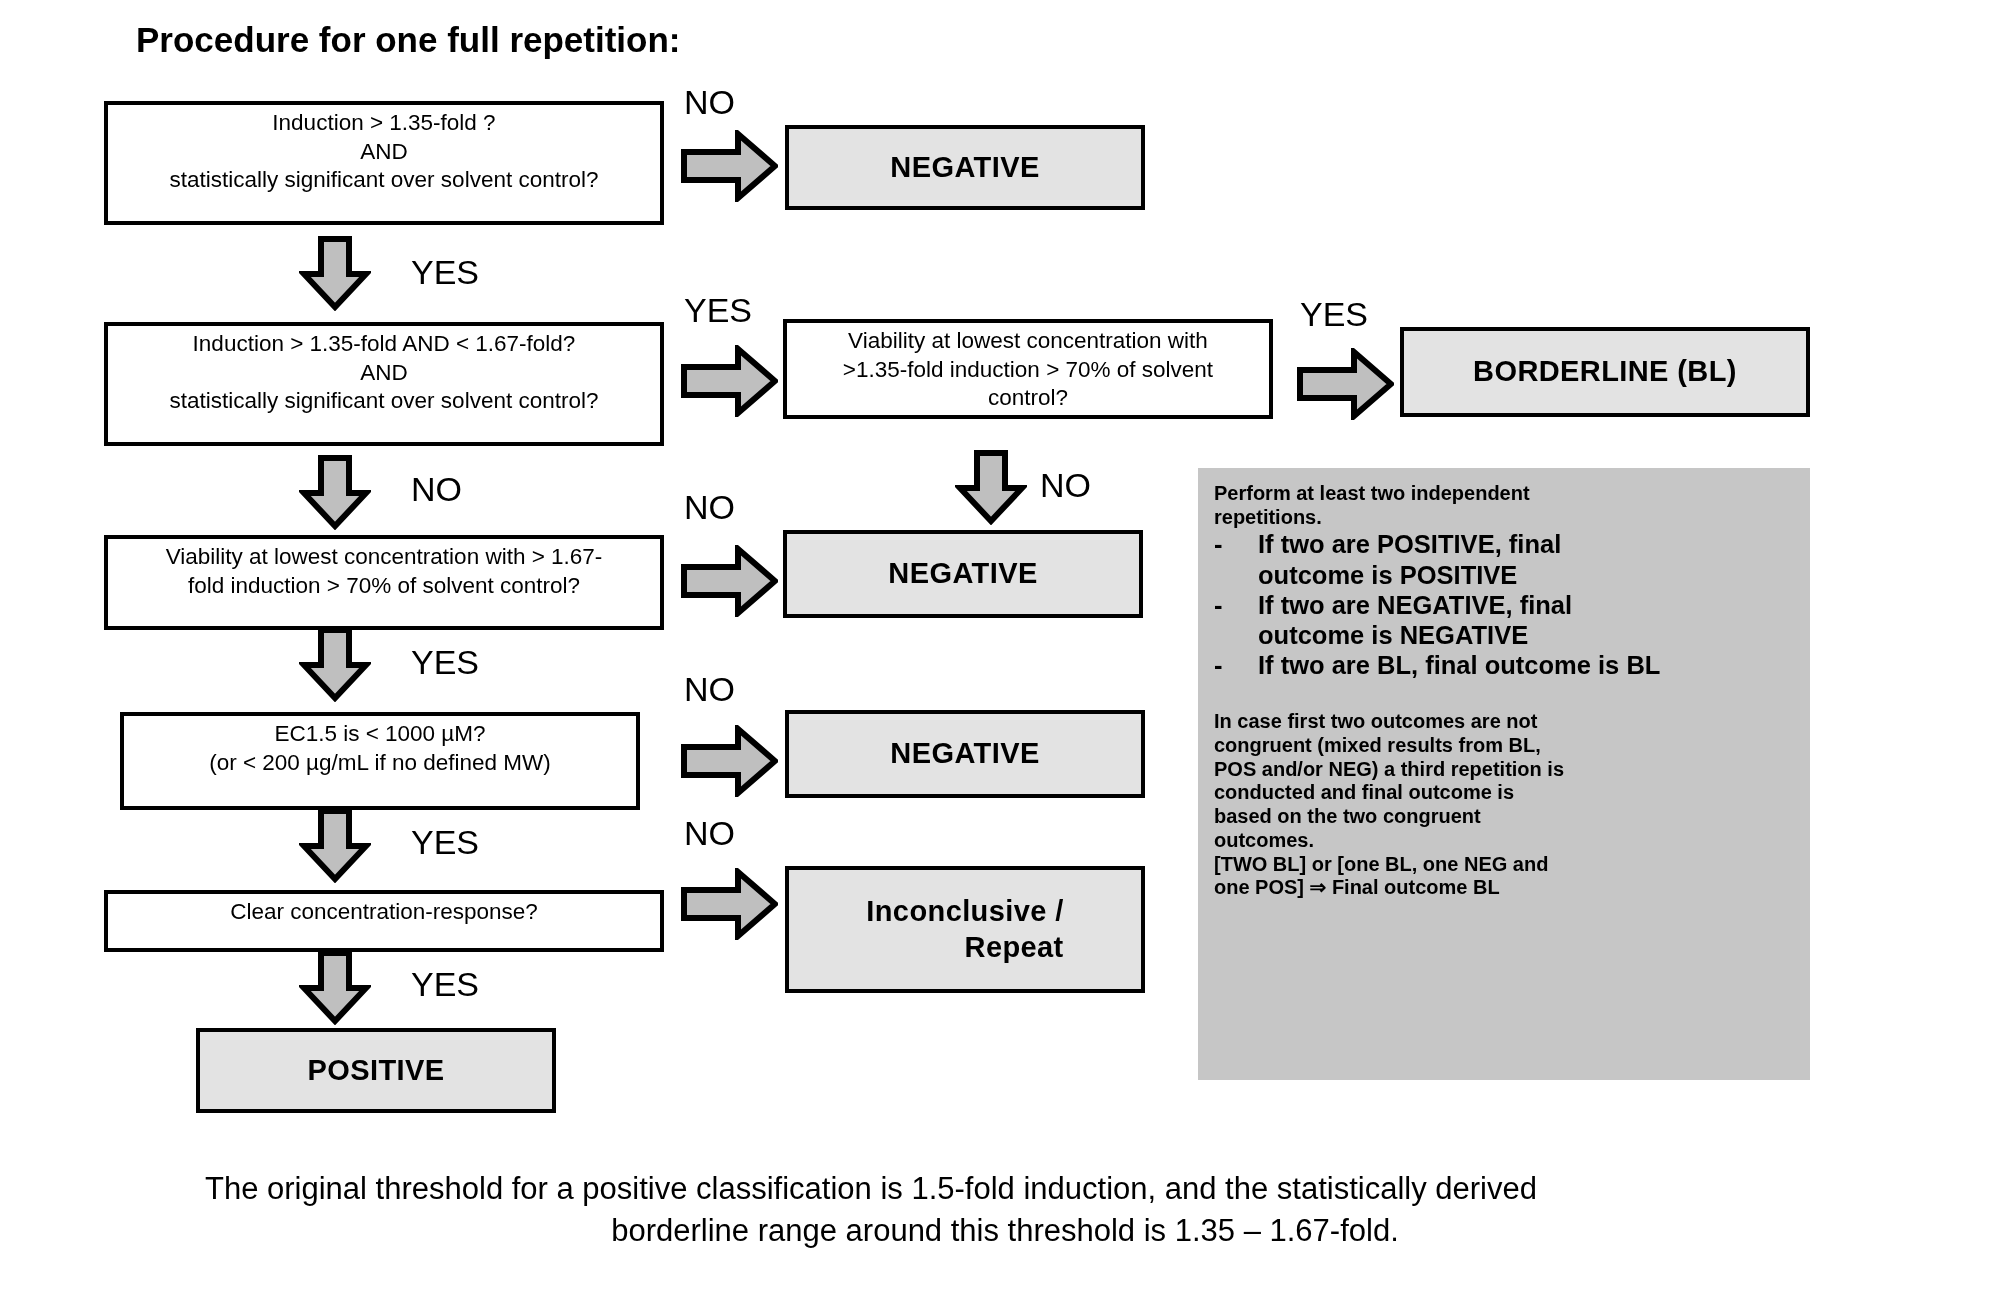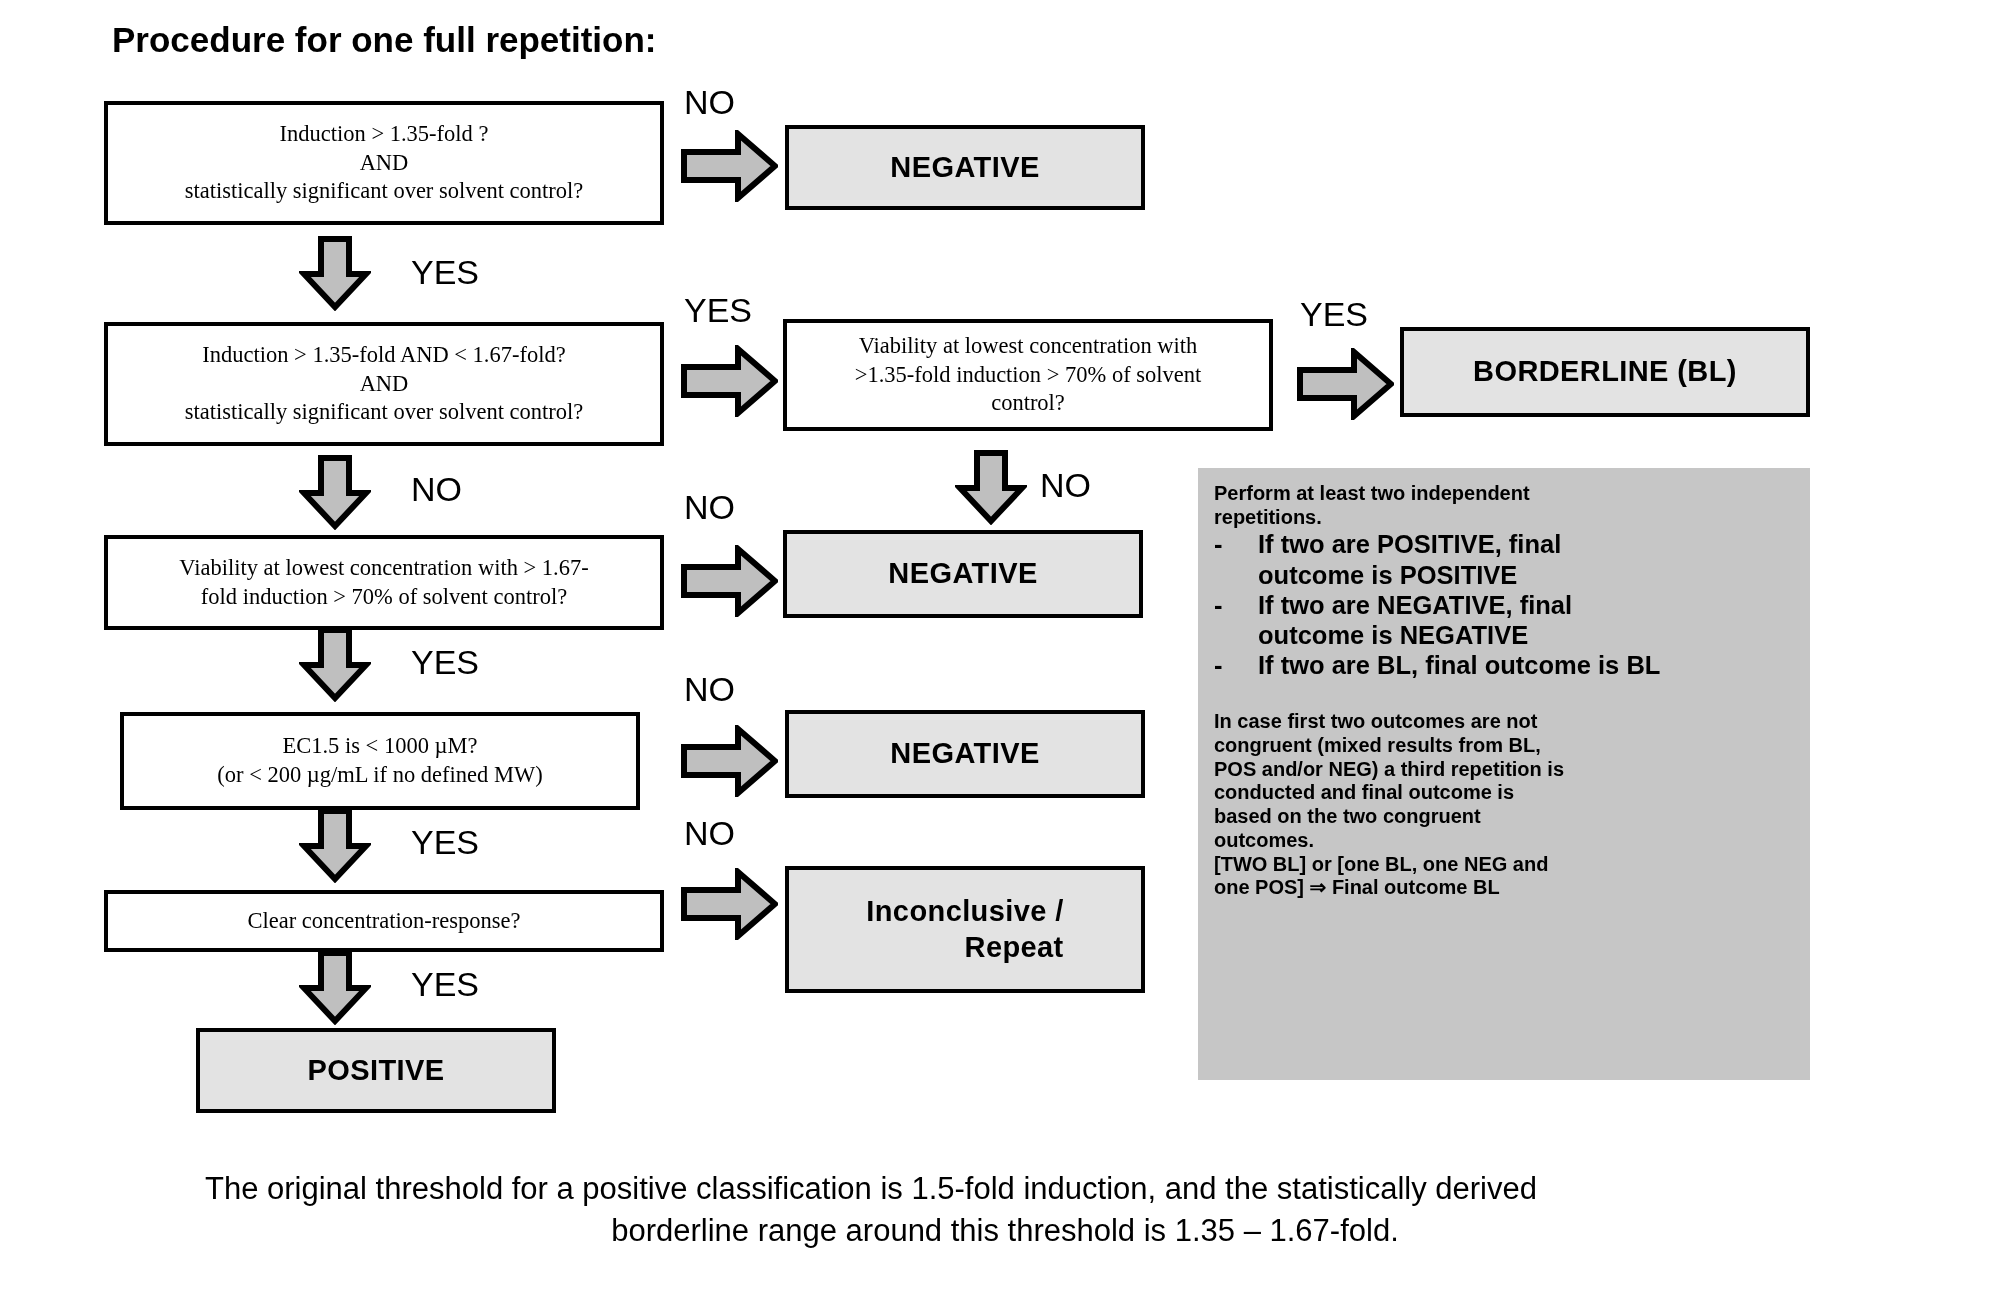--- a/index.html
+++ b/index.html
@@ -6,32 +6,31 @@
   body{
     width:1998px;height:1308px;position:relative;overflow:hidden;
     font-family:"Liberation Sans", sans-serif;
     color:#000000;
     -webkit-font-smoothing:antialiased;
   }
   .abs{position:absolute;box-sizing:border-box;}
 
   
   #title{
-    left:112px;top:20px;
+    left:136px;top:20px;
     font-size:35px;font-weight:bold;letter-spacing:0px;
     white-space:nowrap;
   }
 
   
   .qbox{
     border:4px solid #000;background:#ffffff;
-    display:flex;align-items:center;justify-content:center;
+    display:flex;align-items:flex-start;justify-content:center;
     text-align:center;font-size:22.5px;line-height:1.27;
     padding:4px 12px;
-    font-family:Liberation Serif, serif;
   }
   .obox{
     border:4px solid #000;background:#e3e3e3;
     display:flex;align-items:center;justify-content:center;
     text-align:right;font-size:29px;font-weight:bold;line-height:1.22;
     letter-spacing:.4px;
   }
 
   
   .alabel{font-size:34px;line-height:1;white-space:nowrap;}
@@ -100,21 +99,21 @@
   </div>
 </div>
 
 <div class="abs arrow" style="left:681px;top:345px;">
   <svg width="97" height="72" viewBox="0 0 97 72">
     <polygon points="3,22 57,22 57,4 94,36 57,68 57,50 3,50" fill="#bfbfbf" stroke="#000" stroke-width="6" stroke-linejoin="miter"></polygon>
   </svg>
 </div>
 <div class="abs alabel" style="left:684px;top:293px;">YES</div>
 
-<div class="abs qbox" style="left:783px;top:319px;width:490px;height:112px;">
+<div class="abs qbox" style="left:783px;top:319px;width:490px;height:100px;">
   <div>
     <div>Viability at lowest concentration with</div>
     <div>&gt;1.35-fold induction &gt; 70% of solvent</div>
     <div>control?</div>
   </div>
 </div>
 
 <div class="abs arrow" style="left:1297px;top:348px;">
   <svg width="97" height="72" viewBox="0 0 97 72">
     <polygon points="3,22 57,22 57,4 94,36 57,68 57,50 3,50" fill="#bfbfbf" stroke="#000" stroke-width="6" stroke-linejoin="miter"></polygon>

